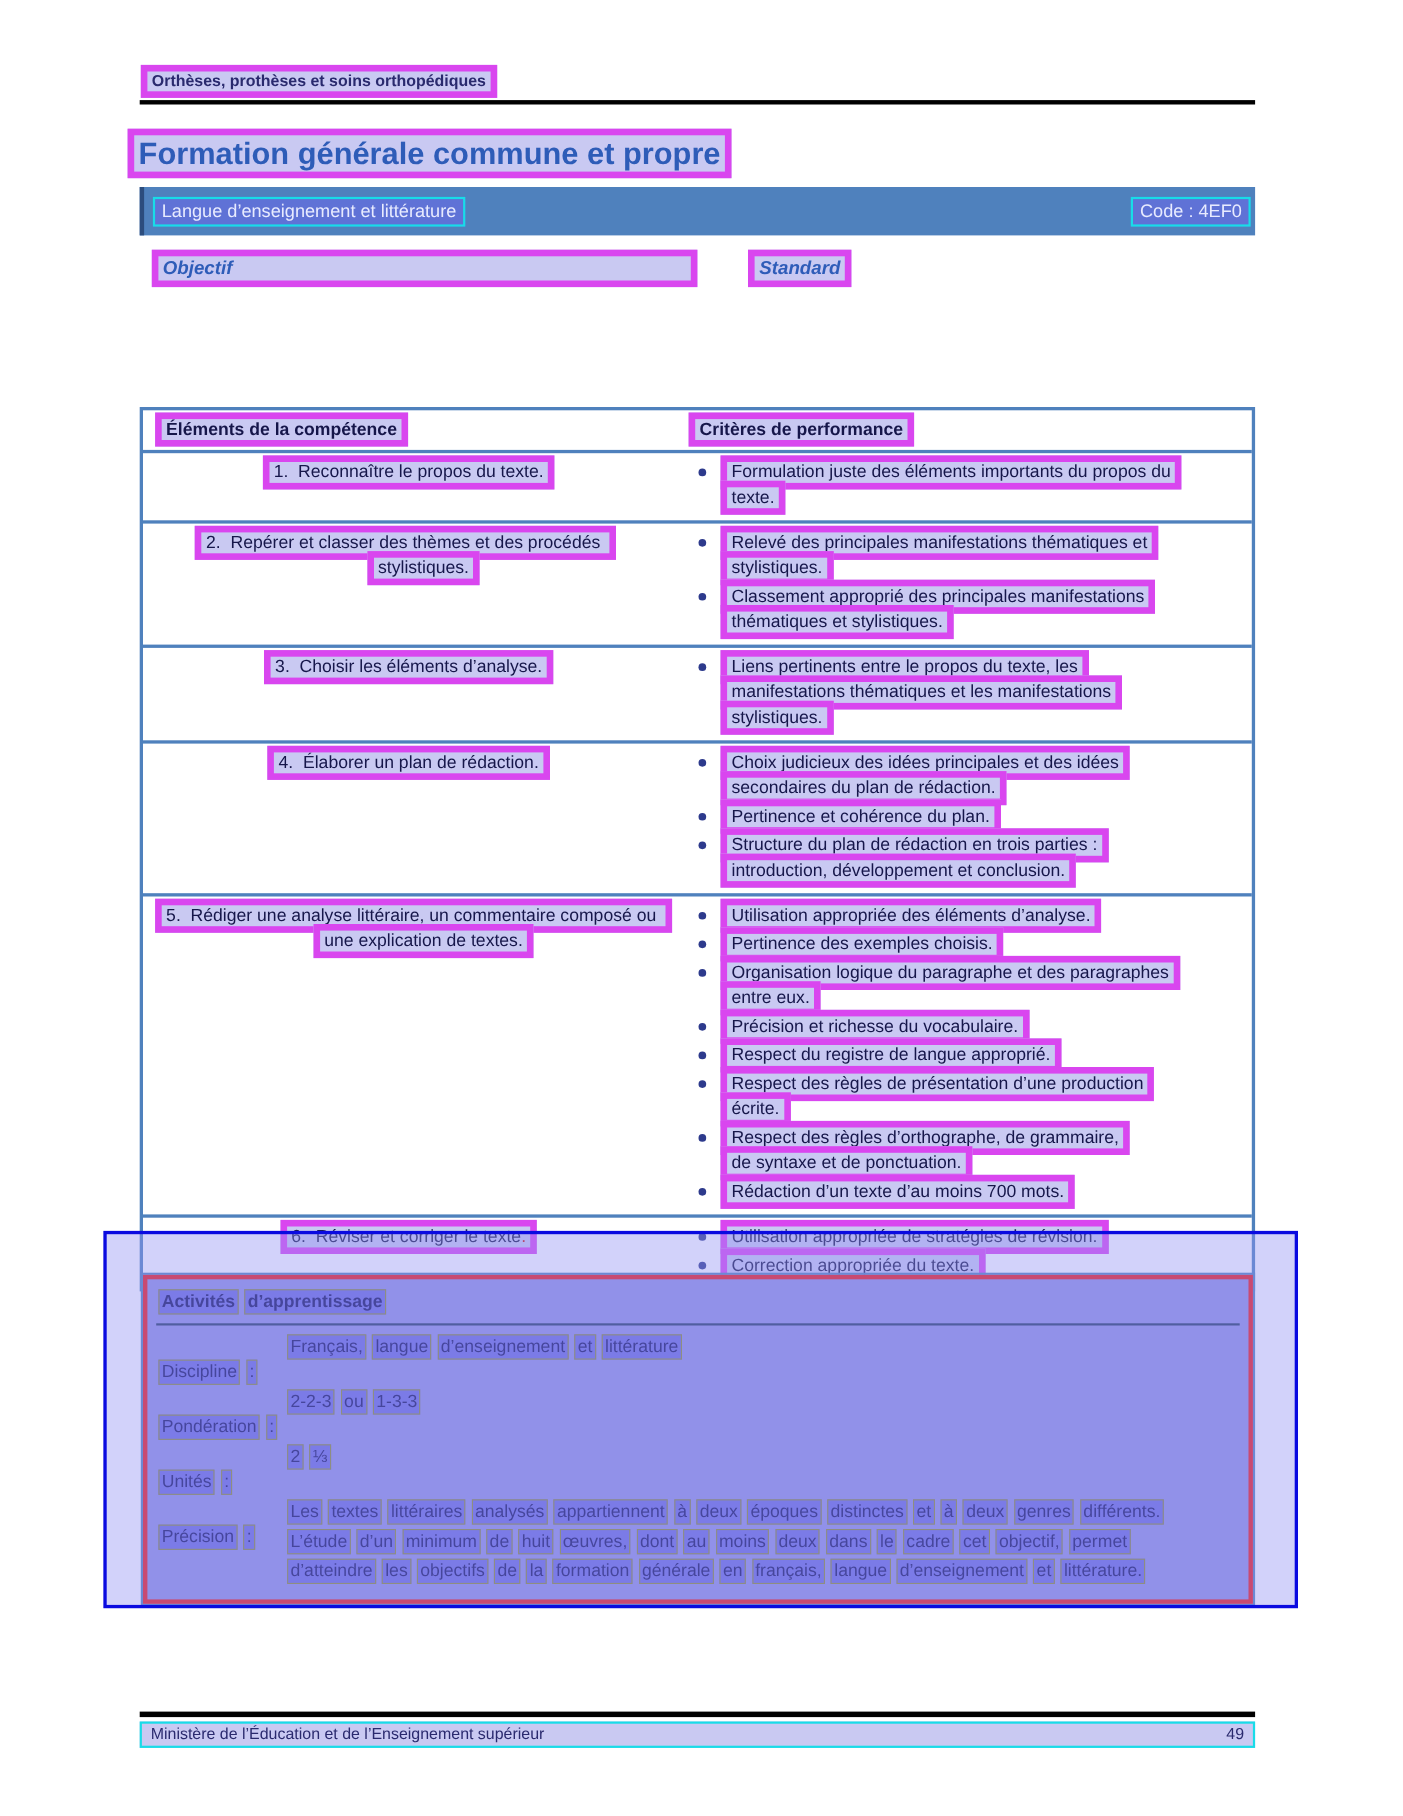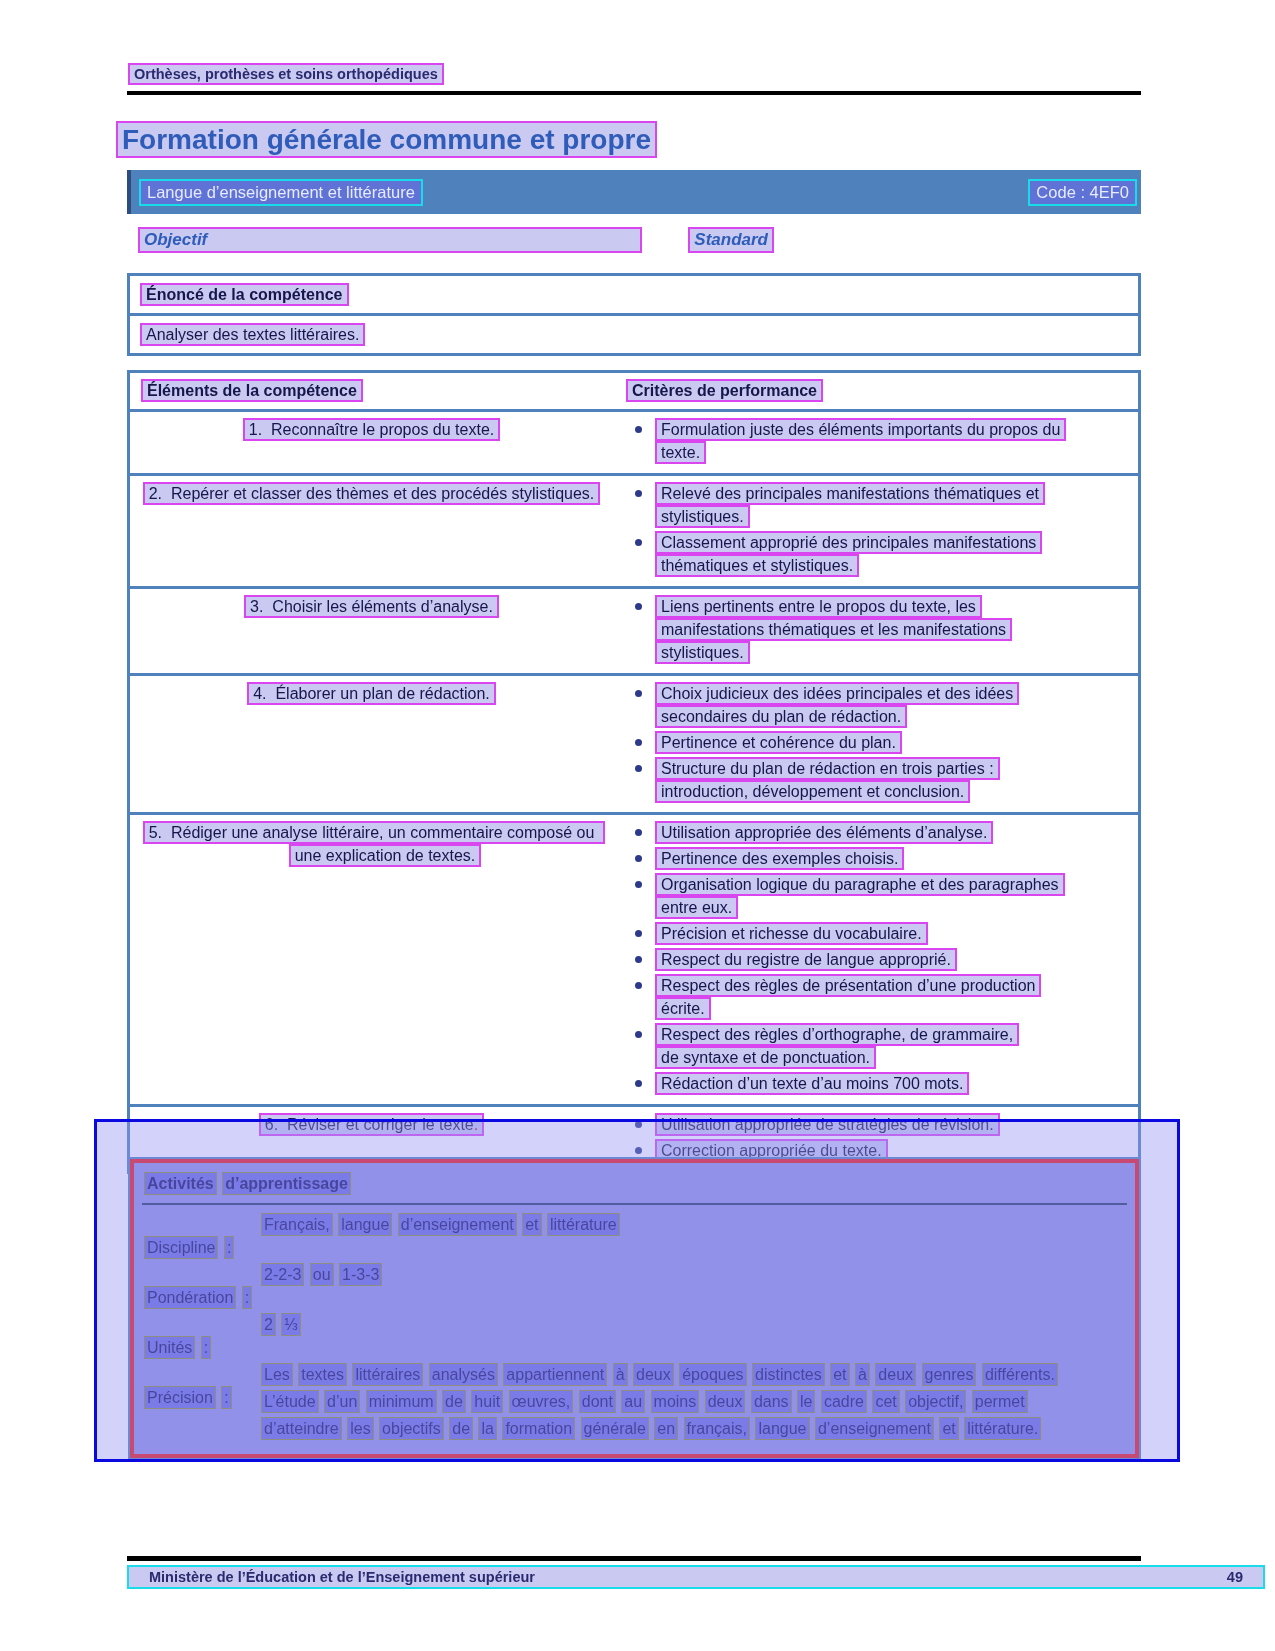--- a/index.html
+++ b/index.html
@@ -2,21 +2,21 @@
 <html><head>
 <meta charset="utf-8">
 <style>
   html,body{margin:0;padding:0;background:#ffffff;}
   .page{
     position:relative;width:1275px;height:1651px;background:#ffffff;overflow:hidden;
     font-family:"Liberation Sans","DejaVu Sans",sans-serif;color:#16164a;font-size:16px;
   }
   
   .hl{
-    background:#c9c9f2;border:2px solid #d946ef;padding:1px 4px;
+    background:#c9c9f2;border:6px solid #d946ef;padding:1px 4px;
     box-decoration-break:clone;-webkit-box-decoration-break:clone;
   }
   .hl-bar{background:#5f72d6;border:2px solid #18dce8;padding:2px 6px;color:#e8ebff;}
   
   .runhead{position:absolute;top:66px;left:128px;font-weight:bold;font-size:14.5px;color:#2a2a6e;}
   .runhead-rule{position:absolute;top:91px;left:127px;width:1014px;height:4px;background:#000000;}
   
   .doc-title{position:absolute;top:124px;left:116px;margin:0;font-size:28px;font-weight:bold;color:#2e5cb8;}
   
   .code-bar{
@@ -62,24 +62,24 @@
   .act-label{width:117px;flex:0 0 117px;margin-top:23px;}
   .act-value{flex:1;max-width:800px;}
   .act-value p{margin:0;}
   .w{
     display:inline-block;background:#6a6ade;border:1px solid #8a8a2e;color:#0e0e5e;
     padding:0 2px;margin:0 1px 1px 0;line-height:21px;
   }
   .act-head .w{font-weight:bold;}
   
   .foot-rule{position:absolute;top:1556px;left:127px;width:1014px;height:5px;background:#000000;}
-  .foot-bar{position:absolute;top:1565px;left:127px;width:1138px;box-sizing:border-box;
+  .foot-bar{position:absolute;top:1565px;left:127px;width:1014px;box-sizing:border-box;
     display:flex;justify-content:space-between;align-items:center;
-    background:#c9c9f2;border:2px solid #18dce8;padding:2px 20px;
-    font-weight:bold;font-size:14.5px;color:#2a2a6e;}
+    background:#c9c9f2;border:2px solid #18dce8;padding:2px 8px;
+    font-weight:normal;font-size:14.5px;color:#2a2a6e;}
 </style>
 </head>
 <body>
 
 <div class="page">
 
   <div class="runhead">
     <span class="hl">Orthèses, prothèses et soins orthopédiques</span>
   </div>
   <div class="runhead-rule"></div>
@@ -91,29 +91,20 @@
   <div class="code-bar">
     <span class="hl-bar">Langue d’enseignement et littérature</span>
     <span class="hl-bar">Code : 4EF0</span>
   </div>
 
   <div class="obj-std">
     <span class="hl grow">Objectif</span>
     <span class="hl">Standard</span>
   </div>
 
-  <div class="tbl enonce">
-    <div class="cell">
-      <span class="hl" style="font-weight:bold">Énoncé de la compétence</span>
-    </div>
-    <div class="divider"></div>
-    <div class="cell">
-      <span class="hl">Analyser des textes littéraires.</span>
-    </div>
-  </div>
 
   <div class="tbl main">
     <div class="hdr-row">
       <div class="hdr-left"><span class="hl">Éléments de la compétence</span></div>
       <div class="hdr-right"><span class="hl">Critères de performance</span></div>
     </div>
     <div class="divider"></div>
 
     <div class="row">
       <div class="col-left">

